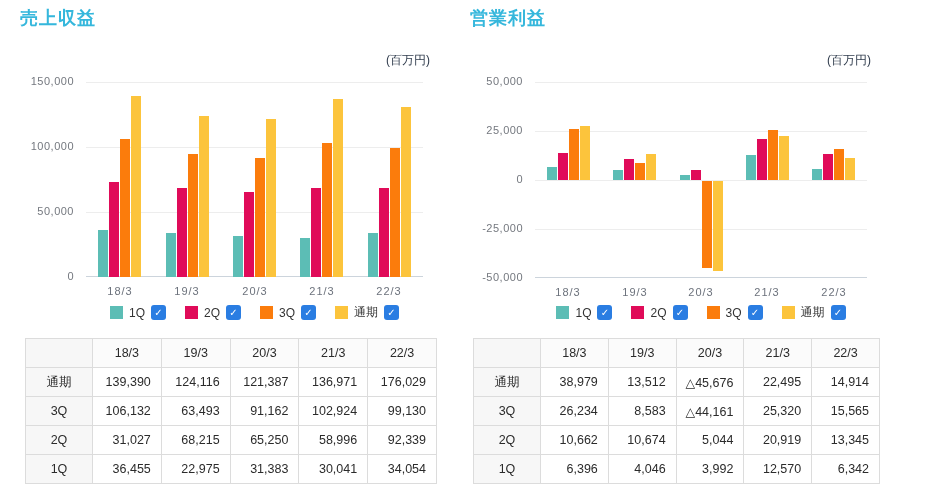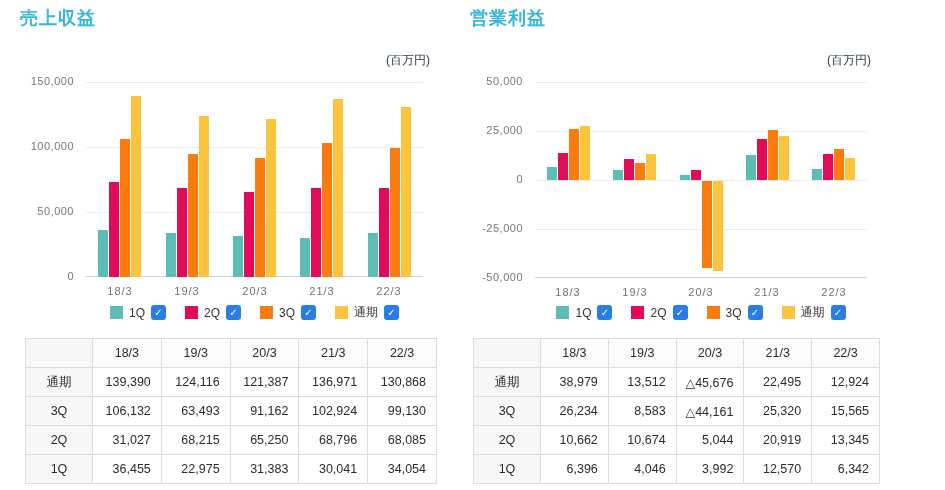--- a/index.html
+++ b/index.html
@@ -104,37 +104,37 @@
             <th class="colhead">22/3</th>
           </tr>
         </thead>
         <tbody>
           <tr>
             <td class="rowlabel">通期</td>
             <td class="num">139,390</td>
             <td class="num">124,116</td>
             <td class="num">121,387</td>
             <td class="num">136,971</td>
-            <td class="num">130,868</td>
+            <td class="num">176,029</td>
           </tr>
           <tr>
             <td class="rowlabel">3Q</td>
             <td class="num">106,132</td>
             <td class="num">63,493</td>
             <td class="num">91,162</td>
             <td class="num">102,924</td>
             <td class="num">99,130</td>
           </tr>
           <tr>
             <td class="rowlabel">2Q</td>
             <td class="num">31,027</td>
             <td class="num">68,215</td>
             <td class="num">65,250</td>
-            <td class="num">68,796</td>
-            <td class="num">68,085</td>
+            <td class="num">58,996</td>
+            <td class="num">92,339</td>
           </tr>
           <tr>
             <td class="rowlabel">1Q</td>
             <td class="num">36,455</td>
             <td class="num">22,975</td>
             <td class="num">31,383</td>
             <td class="num">30,041</td>
             <td class="num">34,054</td>
           </tr>
         </tbody>
@@ -214,21 +214,21 @@
             <th class="colhead">22/3</th>
           </tr>
         </thead>
         <tbody>
           <tr>
             <td class="rowlabel">通期</td>
             <td class="num">38,979</td>
             <td class="num">13,512</td>
             <td class="num">△45,676</td>
             <td class="num">22,495</td>
-            <td class="num">12,924</td>
+            <td class="num">14,914</td>
           </tr>
           <tr>
             <td class="rowlabel">3Q</td>
             <td class="num">26,234</td>
             <td class="num">8,583</td>
             <td class="num">△44,161</td>
             <td class="num">25,320</td>
             <td class="num">15,565</td>
           </tr>
           <tr>

